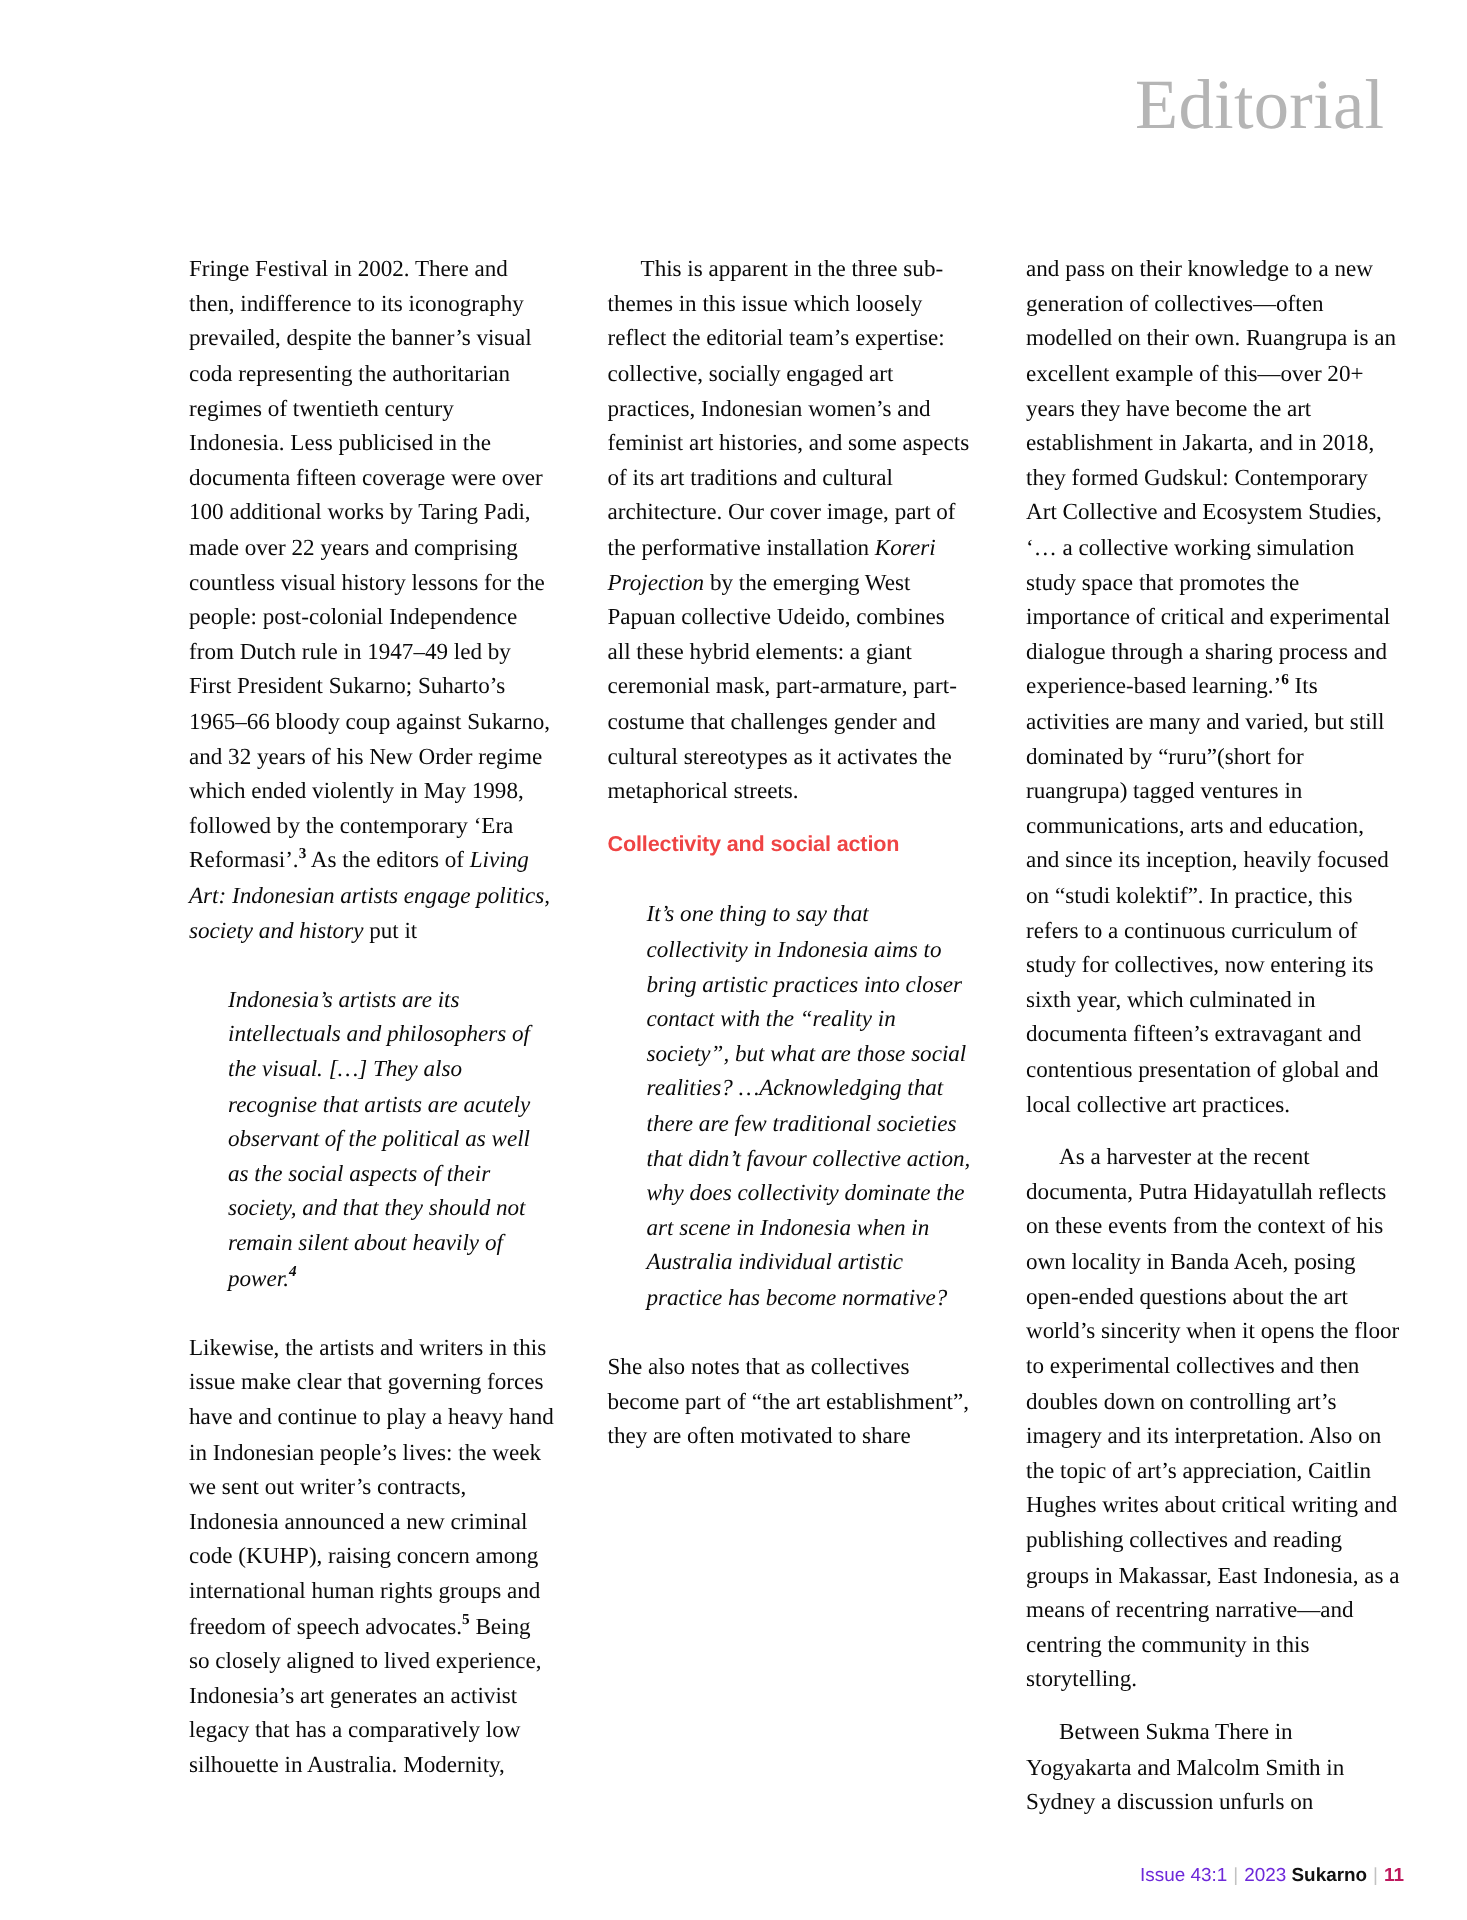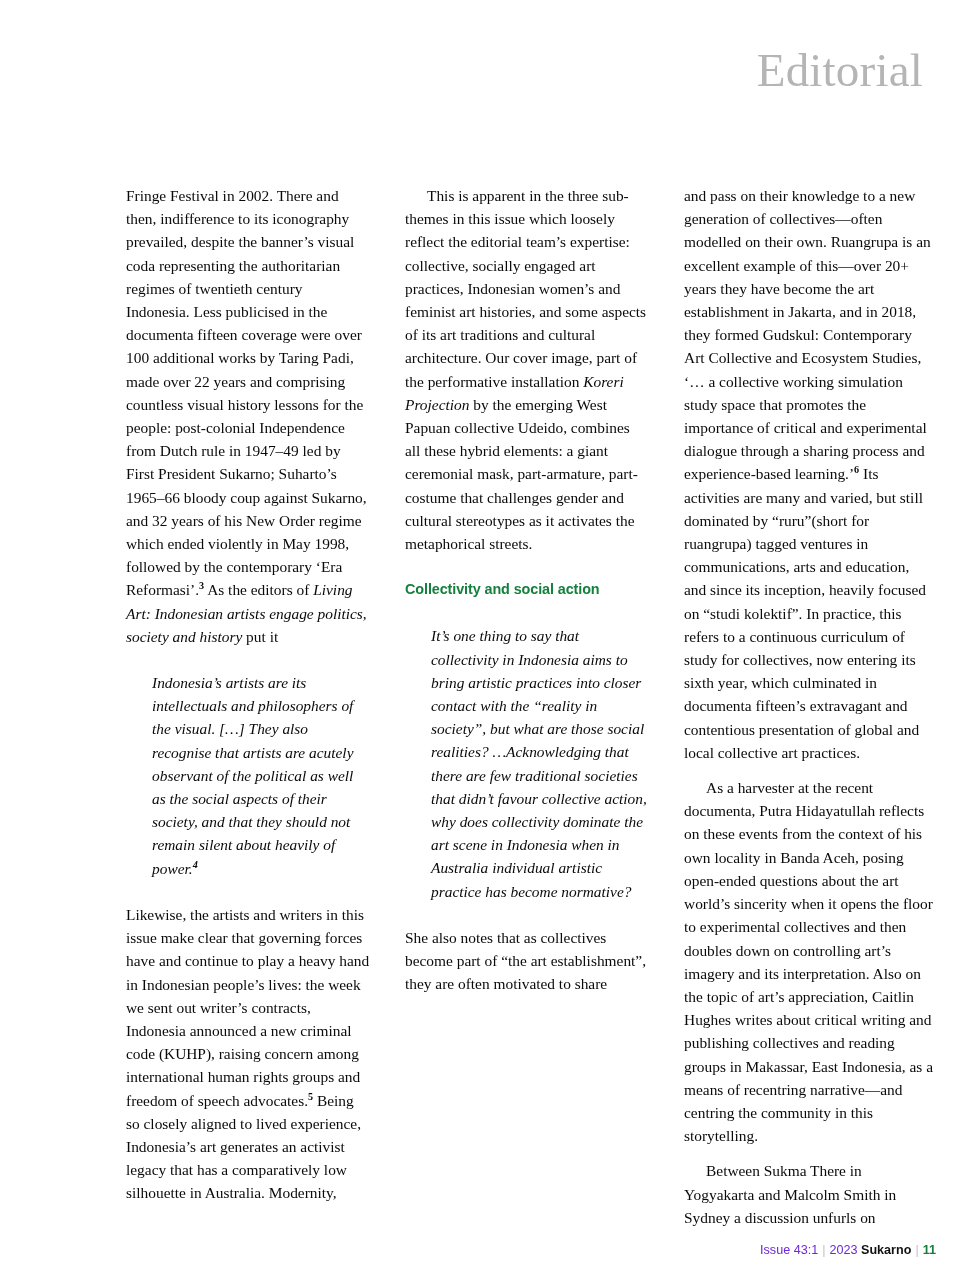--- a/index.html
+++ b/index.html
@@ -38,21 +38,21 @@
     font-size: 47px;
     line-height: 56px;
     font-weight: 400;
     color: #b5b5b5;
     letter-spacing: 0.2px;
   }
 
   
   .columns {
     position: absolute;
-    top: 184px;
+    top: 168px;
     left: 126px;
     width: 808px;
     display: flex;
     flex-direction: row;
     gap: 0;
   }
   .column {
     width: 246px;
     margin-right: 35px;
   }
@@ -93,22 +93,22 @@
     padding-left: 26px;
     text-align: left;
   }
 
   
   .subheading {
     font-family: "Liberation Sans", "DejaVu Sans", sans-serif;
     font-size: 14.4px;
     line-height: 23.2px;
     font-weight: bold;
-    color: #15803d;
-    margin: 23px 0 23px 0;
+    color: #ef4444;
+    margin: 13px 0 23px 0;
     letter-spacing: -0.1px;
   }
 
   sup.fn {
     font-size: 0.66em;
     vertical-align: super;
     line-height: 0;
     font-weight: bold;
     font-style: normal;
   }
@@ -134,21 +134,21 @@
   }
   .page-footer .sep {
     color: #c2c2c2;
     padding: 0 4px;
   }
   .page-footer .brand {
     color: #111111;
     font-weight: bold;
   }
   .page-footer .folio {
-    color: #15803d;
+    color: #be185d;
     font-weight: bold;
   }
 </style>
 </head>
 <body>
 
 <div class="page">
 
   <div class="page-header">
     <div class="title">Editorial</div>

